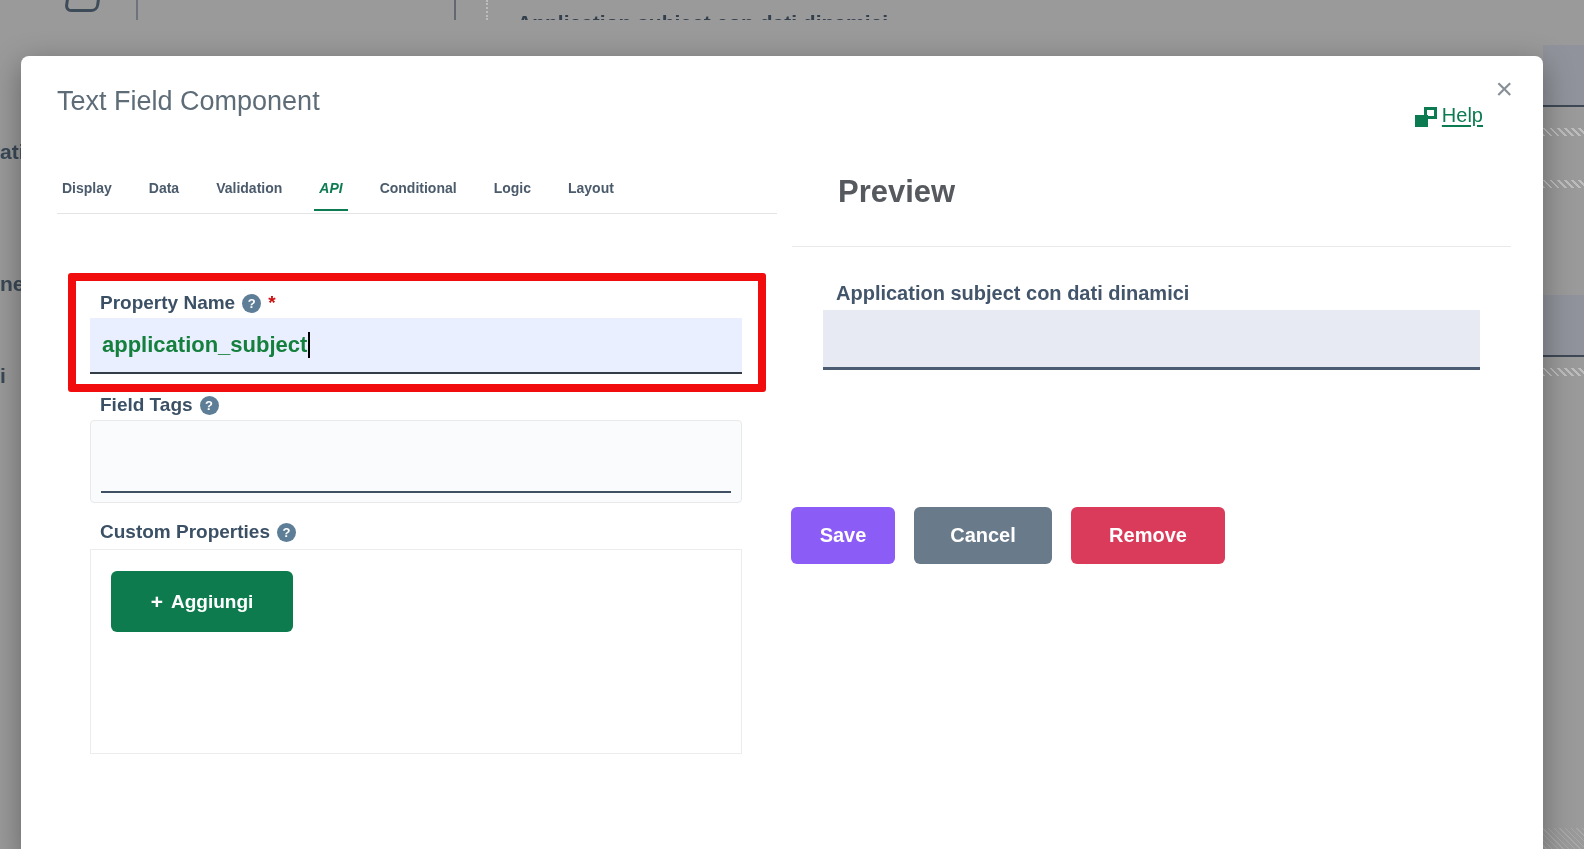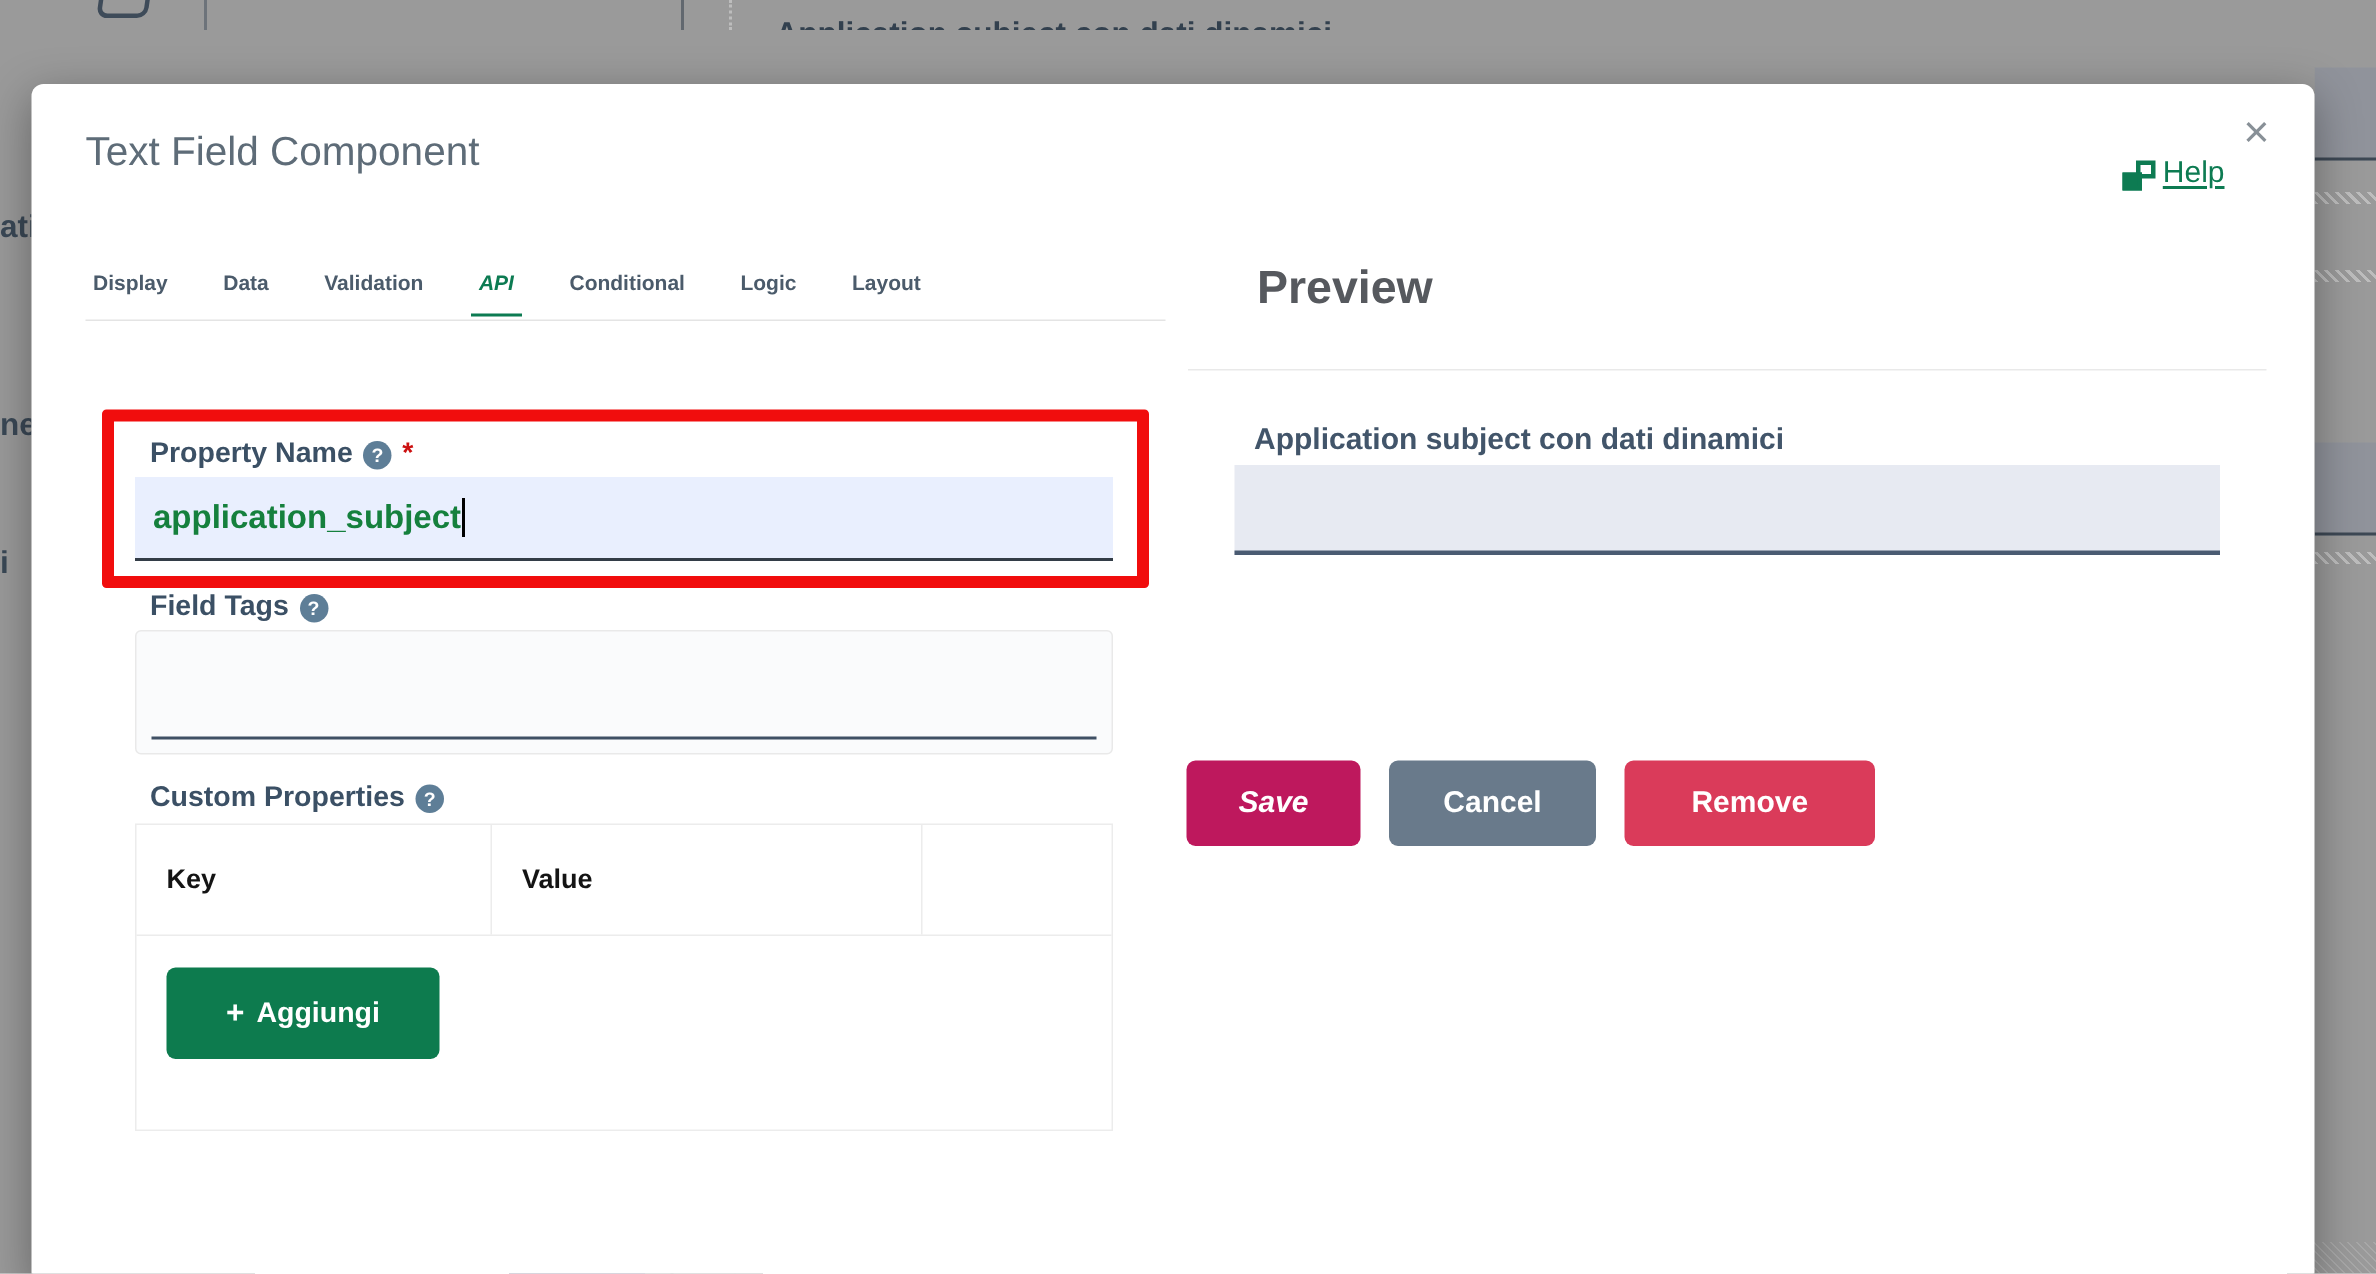--- a/index.html
+++ b/index.html
@@ -96,23 +96,23 @@
   
   .preview-title { position:absolute; left:817px; top:118px; font-size:31px; font-weight:bold; color:#56595e; }
   .preview-hr { position:absolute; left:771px; top:190px; width:719px; border-bottom:1px solid #e9e9e9; }
   .preview-label { position:absolute; left:815px; top:226px; font-size:20px; font-weight:bold; color:#42556a; }
   .preview-input { position:absolute; left:802px; top:254px; width:657px; height:60px; background:#e7eaf2;
     border:none; border-bottom:3px solid #4a5b72; outline:none; font-size:20px; padding:0 12px; }
 
   .btn-row { position:absolute; left:770px; top:451px; display:flex; gap:19px; }
   .btn { border:none; border-radius:6px; color:#ffffff; font-size:20px; font-weight:bold; cursor:pointer;
     height:57px; padding:0 28px; font-family:inherit; }
-  .btn-save { background:#be185d; width:116px;font-style:italic; }
+  .btn-save { background:#8b5cf6; width:104px; }
   .btn-cancel { background:#697a8b; width:138px; }
-  .btn-remove { background:#da3b5a; width:167px; }
+  .btn-remove { background:#da3b5a; width:154px; }
 </style>
 </head>
 <body>
 
 <div class="backdrop-strip strip-top">
   <div class="bg-icon-box"></div>
   <div class="bg-vline1"></div>
   <div class="bg-vline2"></div>
   <div class="bg-dashline-top"></div>
   <div class="bg-top-heading">Application subject con dati dinamici</div>
@@ -182,25 +182,20 @@
   <div class="ft-box">
     <input class="ft-input" value="" style="">
     <div class="ft-underline"></div>
   </div>
 
   <div class="field-label cp-label">
     <span>Custom Properties</span>
     <span class="q-icon">?</span>
   </div>
   <div class="cp-table">
-    <div class="cp-header">
-      <div class="cp-th cp-th-key">Key</div>
-      <div class="cp-th cp-th-value">Value</div>
-      <div class="cp-th cp-th-actions"></div>
-    </div>
     <div class="cp-body">
       <button class="add-btn">
         <span class="add-plus">+</span>
         <span>Aggiungi</span>
       </button>
     </div>
   </div>
 
   <div class="preview-title">Preview</div>
   <div class="preview-hr"></div>

